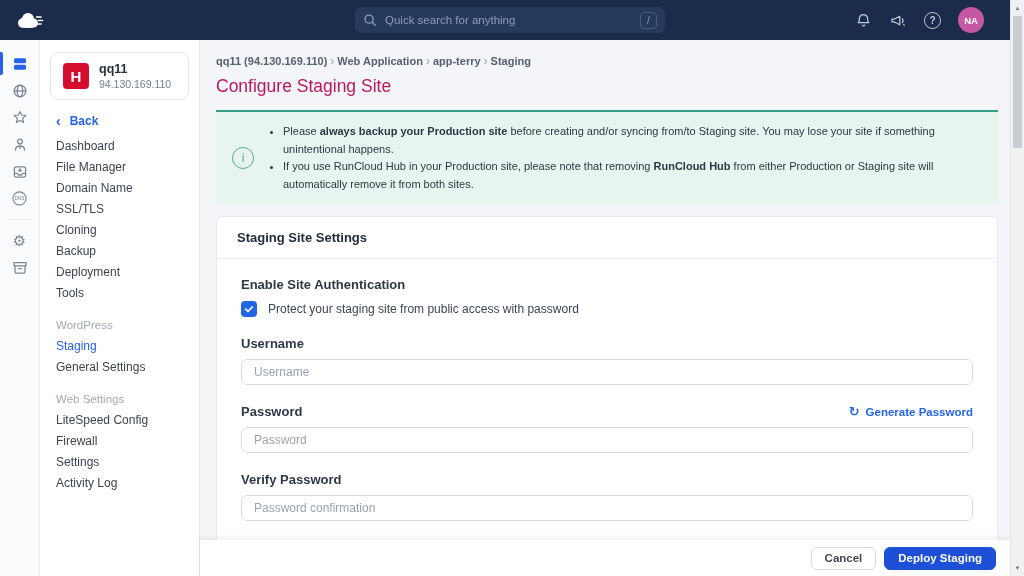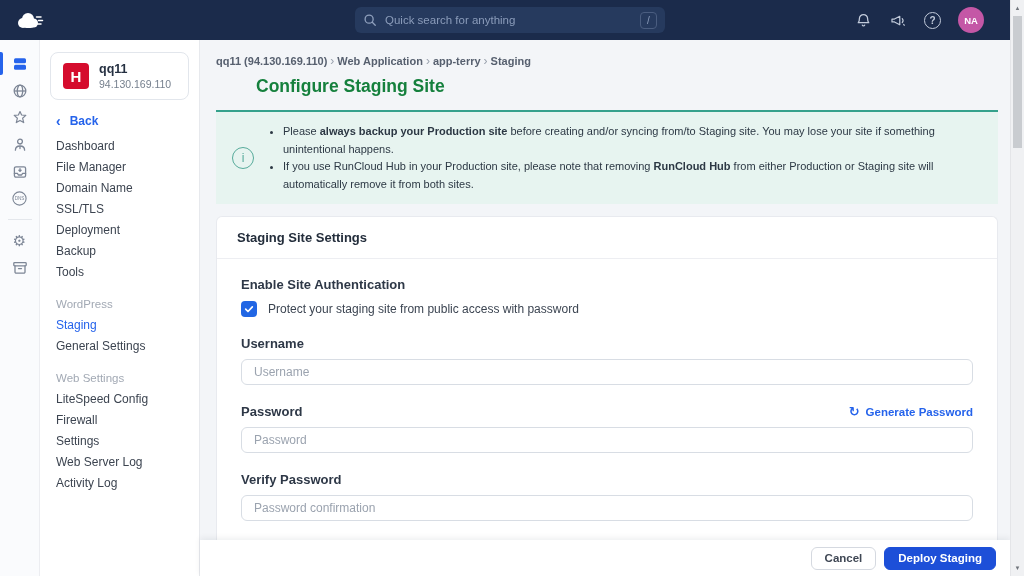--- a/index.html
+++ b/index.html
@@ -36,21 +36,21 @@
   .back .chev { font-size:14px; line-height:1; }
   .mi { padding:5px 16px; font-size:12px; color:#3c4450; cursor:pointer; line-height:11px; }
   .mi.active { color:#2563eb; }
   .grp { margin-top:11px; padding:5px 16px; font-size:11.5px; color:#a2a9b4; line-height:11px; }
 
   
   .main { position:absolute; left:200px; top:40px; right:14px; bottom:0; background:#f3f5f8; overflow:hidden; padding:14px 12px 0 16px; }
   .crumbs { display:flex; align-items:center; gap:3px; font-size:11px; font-weight:bold; color:#57606f; }
   .crumb { cursor:pointer; }
   .crumb-sep { color:#9aa2ae; font-size:12px; font-weight:normal; }
-  .page-title { margin-top:8px; font-size:17.5px; font-weight:bold; color:#15803d;margin-left:40px; }
+  .page-title { margin-top:8px; font-size:17.5px; font-weight:normal; color:#be185d; }
 
   .notice { margin-top:13px; background:#e7f4f0; border-top:2px solid #35a18c; padding:11px 16px; display:flex; gap:13px; align-items:center; }
   .info-ic { flex:0 0 auto; width:22px; height:22px; border:1.5px solid #57ab9b; border-radius:50%; color:#57ab9b; font-size:12px; display:grid; place-items:center; }
   .notice ul { list-style:disc; padding-left:16px; }
   .notice li { font-size:11px; color:#2c3844; line-height:1.6; }
   .notice b { font-weight:bold; }
 
   .card { margin-top:12px; background:#fff; border:1px solid #e8eaef; border-bottom:none; border-radius:6px 6px 0 0; height:420px; }
   .card-h { padding:13px 20px; font-size:13px; font-weight:bold; color:#232d3b; border-bottom:1px solid #edeef2; }
   .card-b { padding:18px 24px; }
@@ -189,31 +189,31 @@
     </span>
   </div>
   <div class="back">
     <span class="chev">‹</span>
     <span>Back</span>
   </div>
   <div class="mi">Dashboard</div>
   <div class="mi">File Manager</div>
   <div class="mi">Domain Name</div>
   <div class="mi">SSL/TLS</div>
+  <div class="mi">Cloning</div>
+  <div class="mi">Backup</div>
   <div class="mi">Deployment</div>
-  <div class="mi">Backup</div>
   <div class="mi">Tools</div>
   <div class="grp">WordPress</div>
   <div class="mi active">Staging</div>
   <div class="mi">General Settings</div>
   <div class="grp">Web Settings</div>
   <div class="mi">LiteSpeed Config</div>
   <div class="mi">Firewall</div>
   <div class="mi">Settings</div>
-  <div class="mi">Web Server Log</div>
   <div class="mi">Activity Log</div>
 </div>
 
 <div class="main">
   <div class="crumbs">
     <span class="crumb">qq11 (94.130.169.110)</span>
     <span class="crumb-sep">›</span>
     <span class="crumb">Web Application</span>
     <span class="crumb-sep">›</span>
     <span class="crumb">app-terry</span>

